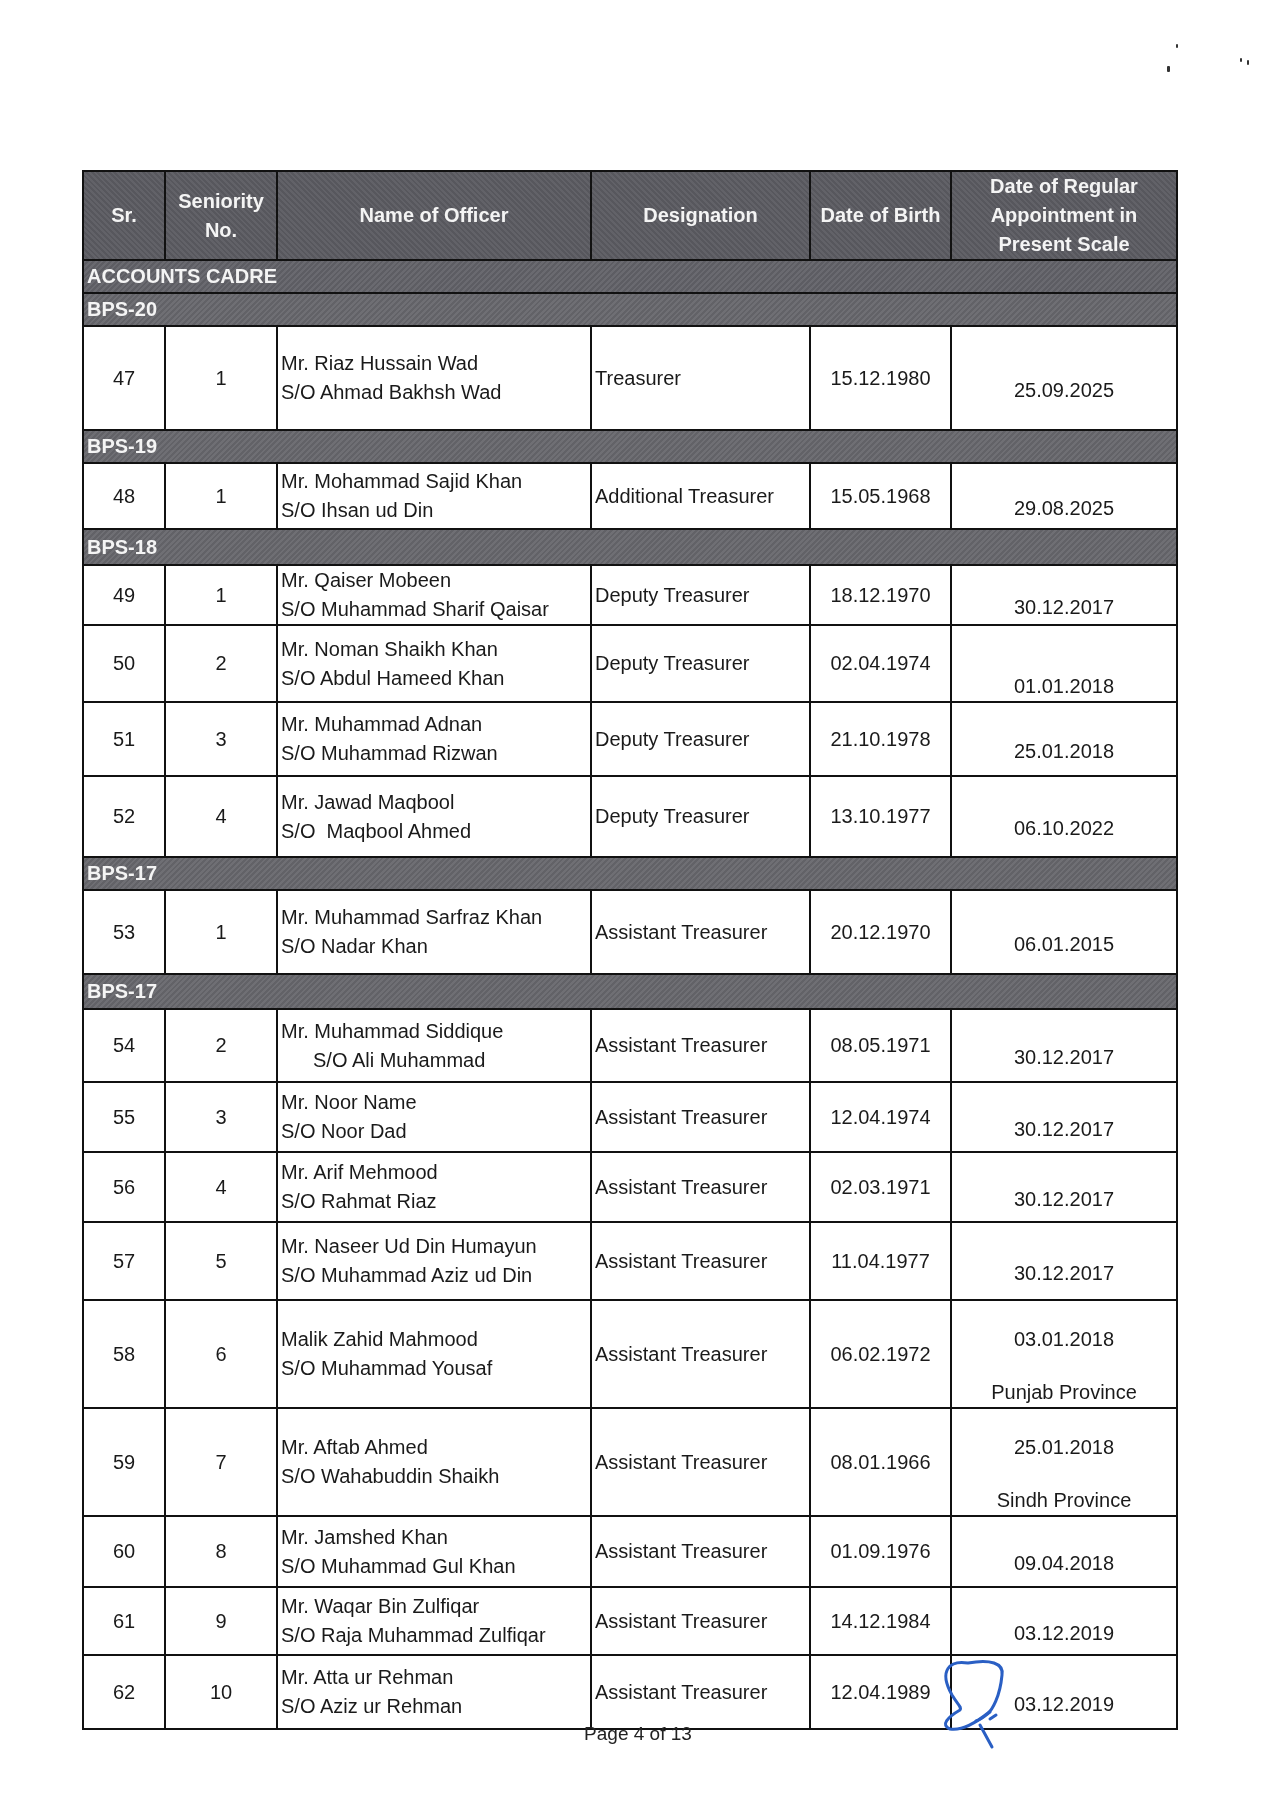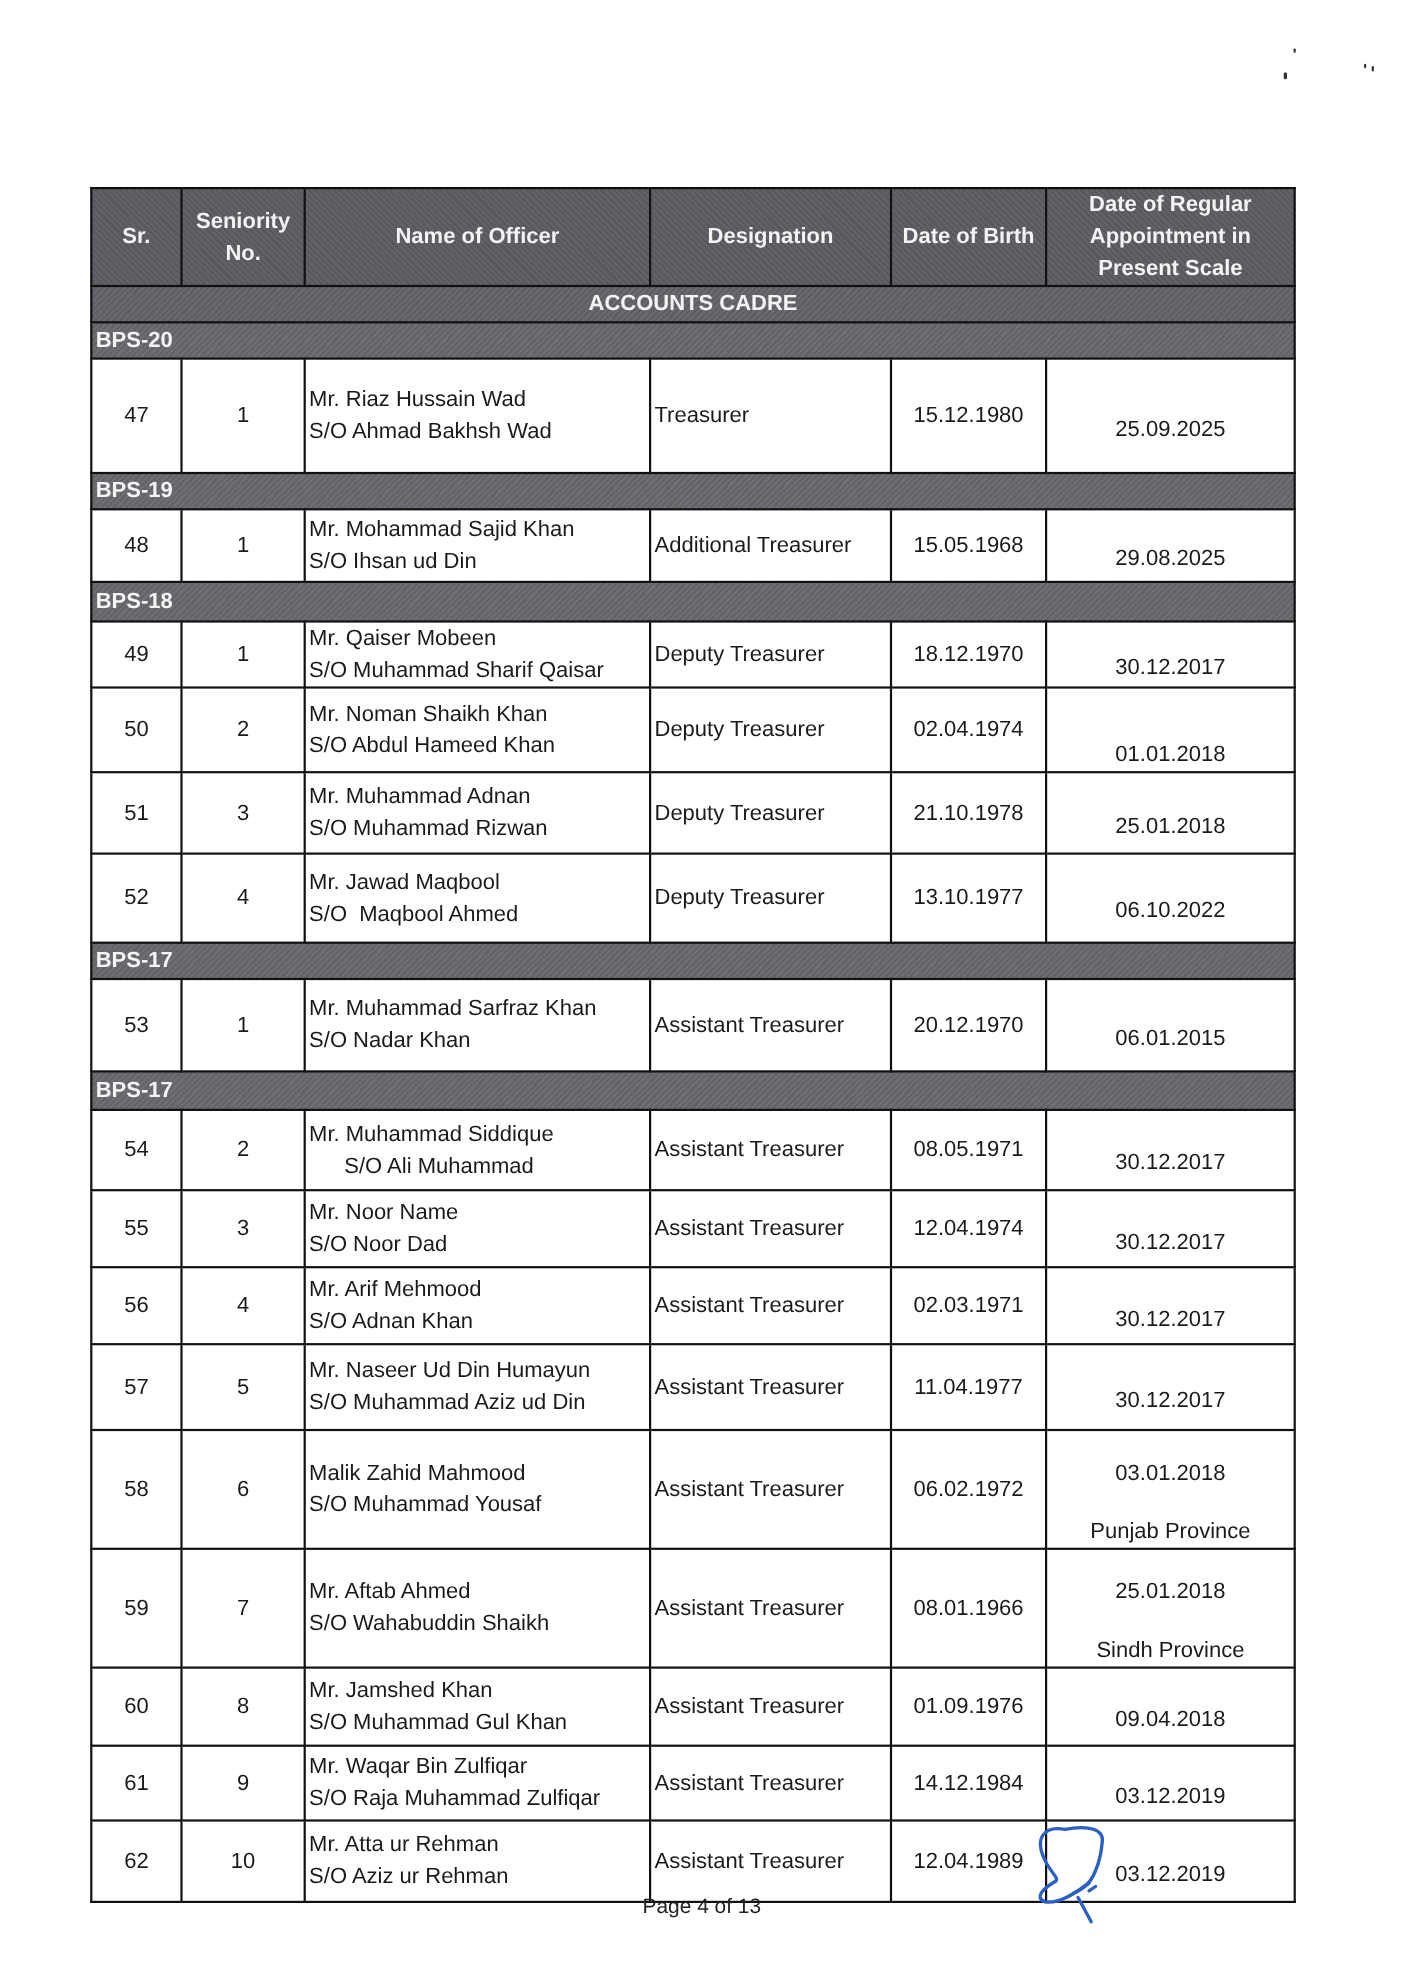--- a/index.html
+++ b/index.html
@@ -13,21 +13,21 @@
       border-collapse: collapse; table-layout: fixed;
     }
     table.seniority td, table.seniority th {
       border: 2px solid #111; padding: 0 3px; font-size: 20px; line-height: 29px; vertical-align: middle;
     }
     .hdr th {
       background: #5c5c62; color: #f4f4f4; font-weight: bold; text-align: center; height: 83px;
       background-image: repeating-linear-gradient(45deg, rgba(255,255,255,0.04) 0 2px, rgba(0,0,0,0.05) 2px 4px);
     }
     .cadre td {
-      background: #626268; color: #f4f4f4; font-weight: bold; text-align: center; height: 31px; font-size: 22px; line-height: 31px;
+      background: #626268; color: #f4f4f4; font-weight: bold; height: 31px; font-size: 22px; line-height: 31px;
       background-image: repeating-linear-gradient(-45deg, rgba(255,255,255,0.05) 0 2px, rgba(0,0,0,0.05) 2px 4px);
     }
     .grade td {
       background: #67676d; color: #f4f4f4; font-weight: bold; text-align: left; height: 31px; font-size: 22px; line-height: 31px; padding-left: 4px;
       background-image: repeating-linear-gradient(-45deg, rgba(255,255,255,0.05) 0 2px, rgba(0,0,0,0.05) 2px 4px);
     }
     td.c { text-align: center; }
     td.l { text-align: left; }
     .name-line { display: block; white-space: nowrap; }
     .appt-line { display: block; margin-top: 24px; }
@@ -197,21 +197,21 @@
         <td class="c">12.04.1974</td>
         <td class="c">
           <span class="appt-line">30.12.2017</span>
         </td>
       </tr>
       <tr style="height: 70px;">
         <td class="c">56</td>
         <td class="c">4</td>
         <td class="l">
           <span class="name-line">Mr. Arif Mehmood</span>
-          <span class="name-line" style="white-space: pre;">S/O Adnan Khan</span>
+          <span class="name-line" style="white-space: pre;">S/O Rahmat Riaz</span>
         </td>
         <td class="l">Assistant Treasurer</td>
         <td class="c">02.03.1971</td>
         <td class="c">
           <span class="appt-line">30.12.2017</span>
         </td>
       </tr>
       <tr style="height: 78px;">
         <td class="c">57</td>
         <td class="c">5</td>

